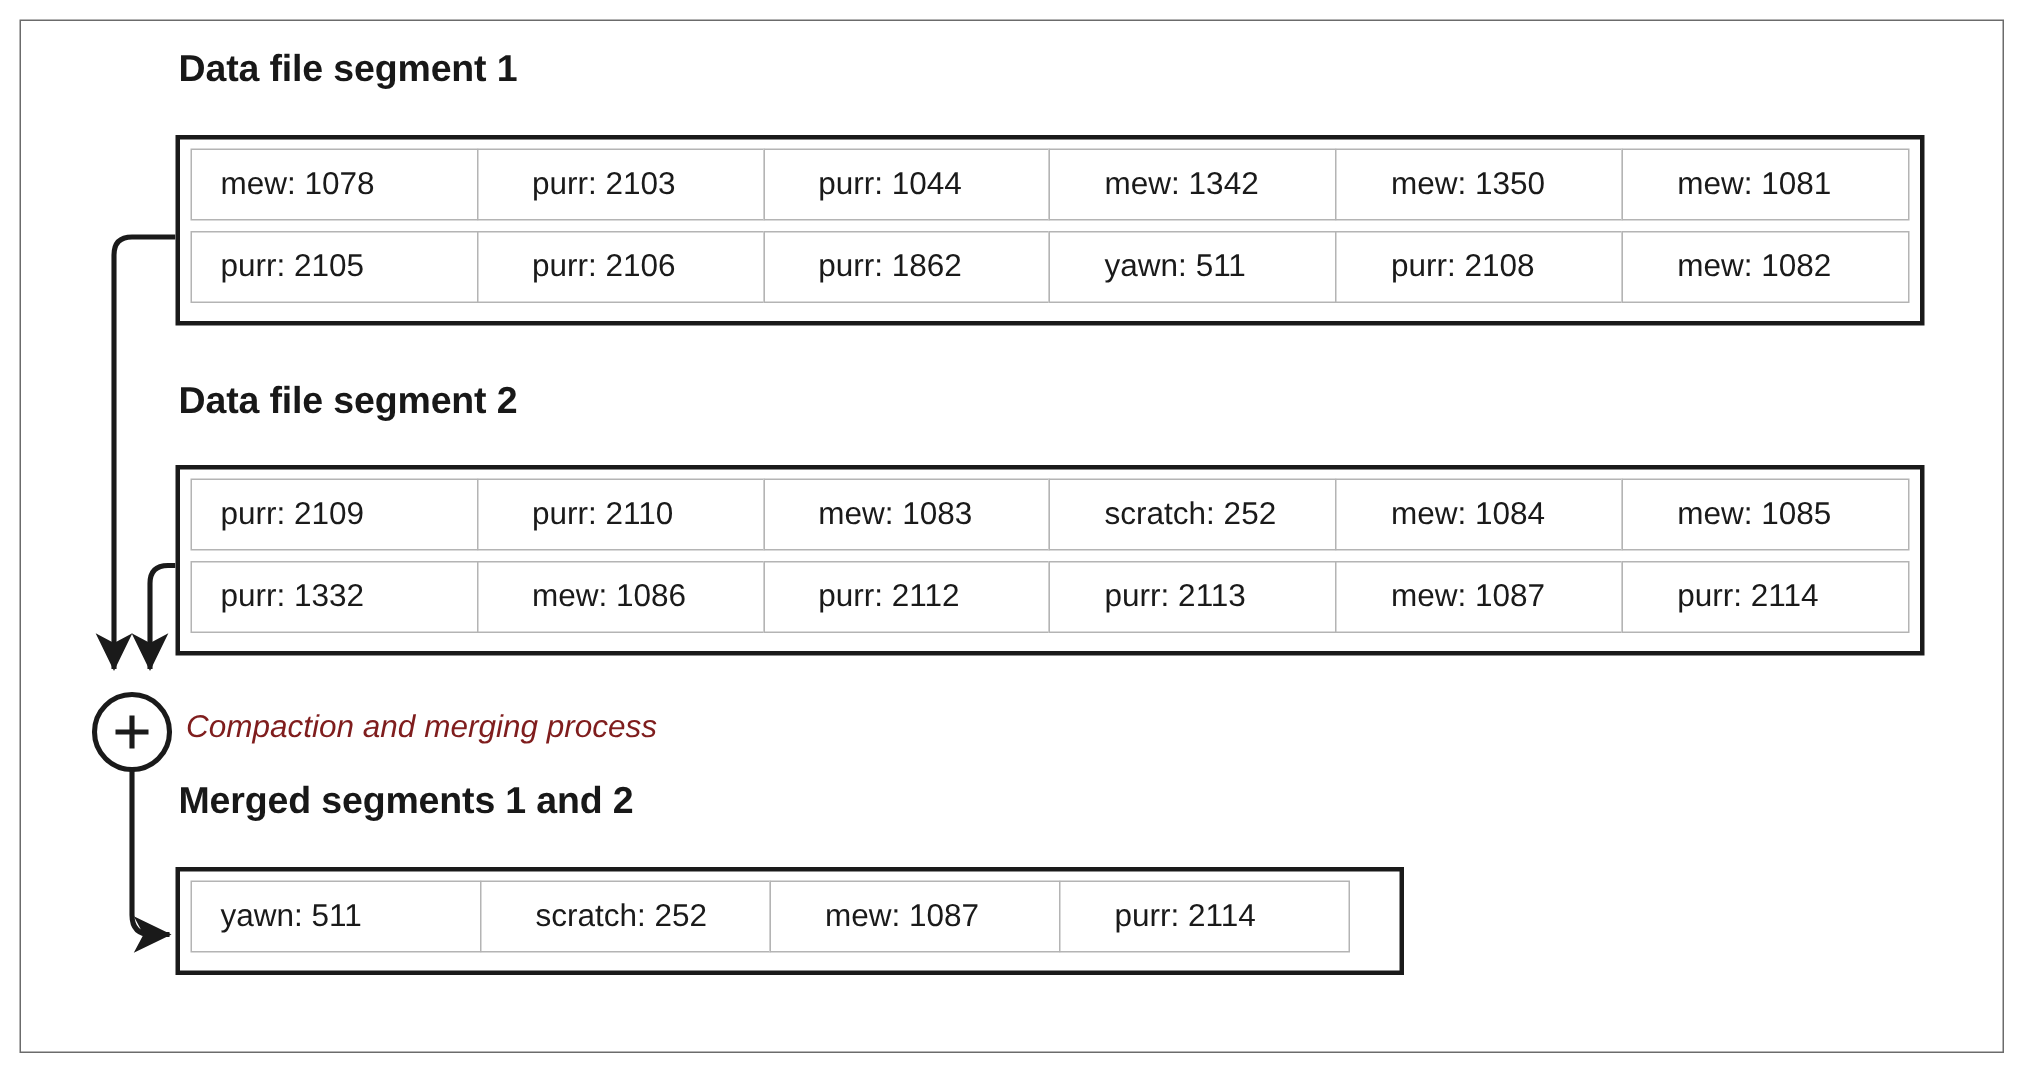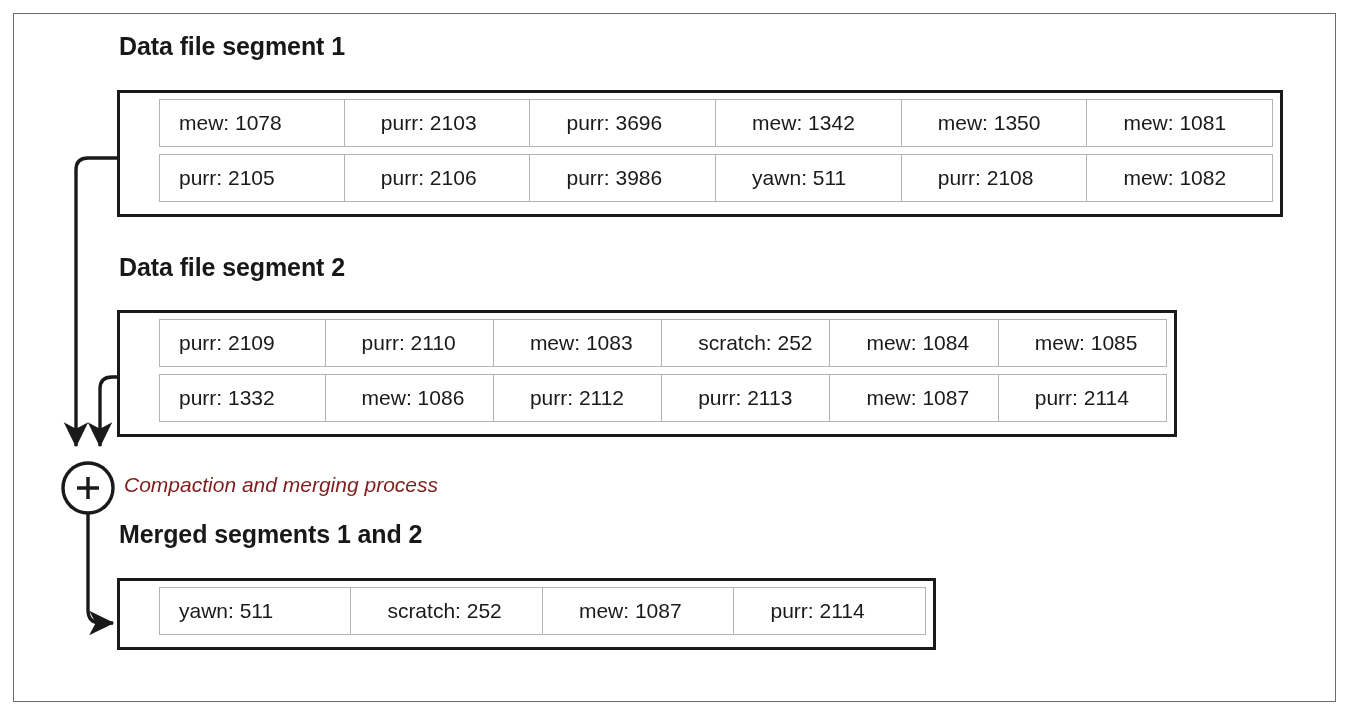--- a/index.html
+++ b/index.html
@@ -78,21 +78,20 @@
     border: 1px solid #b4b4b4;
     box-sizing: border-box;
     height: 48px;
     line-height: 46px;
     font-size: 21px;
     color: #1a1a1a;
     padding-left: 19px;
     white-space: nowrap;
     overflow: hidden;
     background: #ffffff;
-    margin-left: 32px;
   }
   .seg-cell + .seg-cell {
     margin-left: -1px;
     padding-left: 36px;
   }
 
   
   .cols-6 .seg-cell { width: 194px; }
   
   .cols-4 .seg-cell { width: 194px; }
@@ -132,38 +131,38 @@
 
     <path d="M88,513 L88,610 Q88,623 101,623 L113,623" fill="none" stroke="#1a1a1a" stroke-width="3.4" stroke-linecap="butt" marker-end="url(#arrowhead)"></path>
   </svg>
 
   <div class="section-title" style="left:119px; top:34px;">Data file segment 1</div>
 
   <div class="segment-box cols-6" style="left:117px; top:90px; width:1166px; height:127px;">
     <div class="seg-row">
       <div class="seg-cell">mew: 1078</div>
       <div class="seg-cell">purr: 2103</div>
-      <div class="seg-cell">purr: 3696</div>
+      <div class="seg-cell">purr: 1044</div>
       <div class="seg-cell">mew: 1342</div>
       <div class="seg-cell">mew: 1350</div>
       <div class="seg-cell">mew: 1081</div>
     </div>
     <div class="seg-row">
       <div class="seg-cell">purr: 2105</div>
       <div class="seg-cell">purr: 2106</div>
-      <div class="seg-cell">purr: 3986</div>
+      <div class="seg-cell">purr: 1862</div>
       <div class="seg-cell">yawn: 511</div>
       <div class="seg-cell">purr: 2108</div>
       <div class="seg-cell">mew: 1082</div>
     </div>
   </div>
 
   <div class="section-title" style="left:119px; top:255px;">Data file segment 2</div>
 
-  <div class="segment-box cols-6" style="left:117px; top:310px; width:1060px; height:127px;">
+  <div class="segment-box cols-6" style="left:117px; top:310px; width:1166px; height:127px;">
     <div class="seg-row">
       <div class="seg-cell">purr: 2109</div>
       <div class="seg-cell">purr: 2110</div>
       <div class="seg-cell">mew: 1083</div>
       <div class="seg-cell">scratch: 252</div>
       <div class="seg-cell">mew: 1084</div>
       <div class="seg-cell">mew: 1085</div>
     </div>
     <div class="seg-row">
       <div class="seg-cell">purr: 1332</div>

